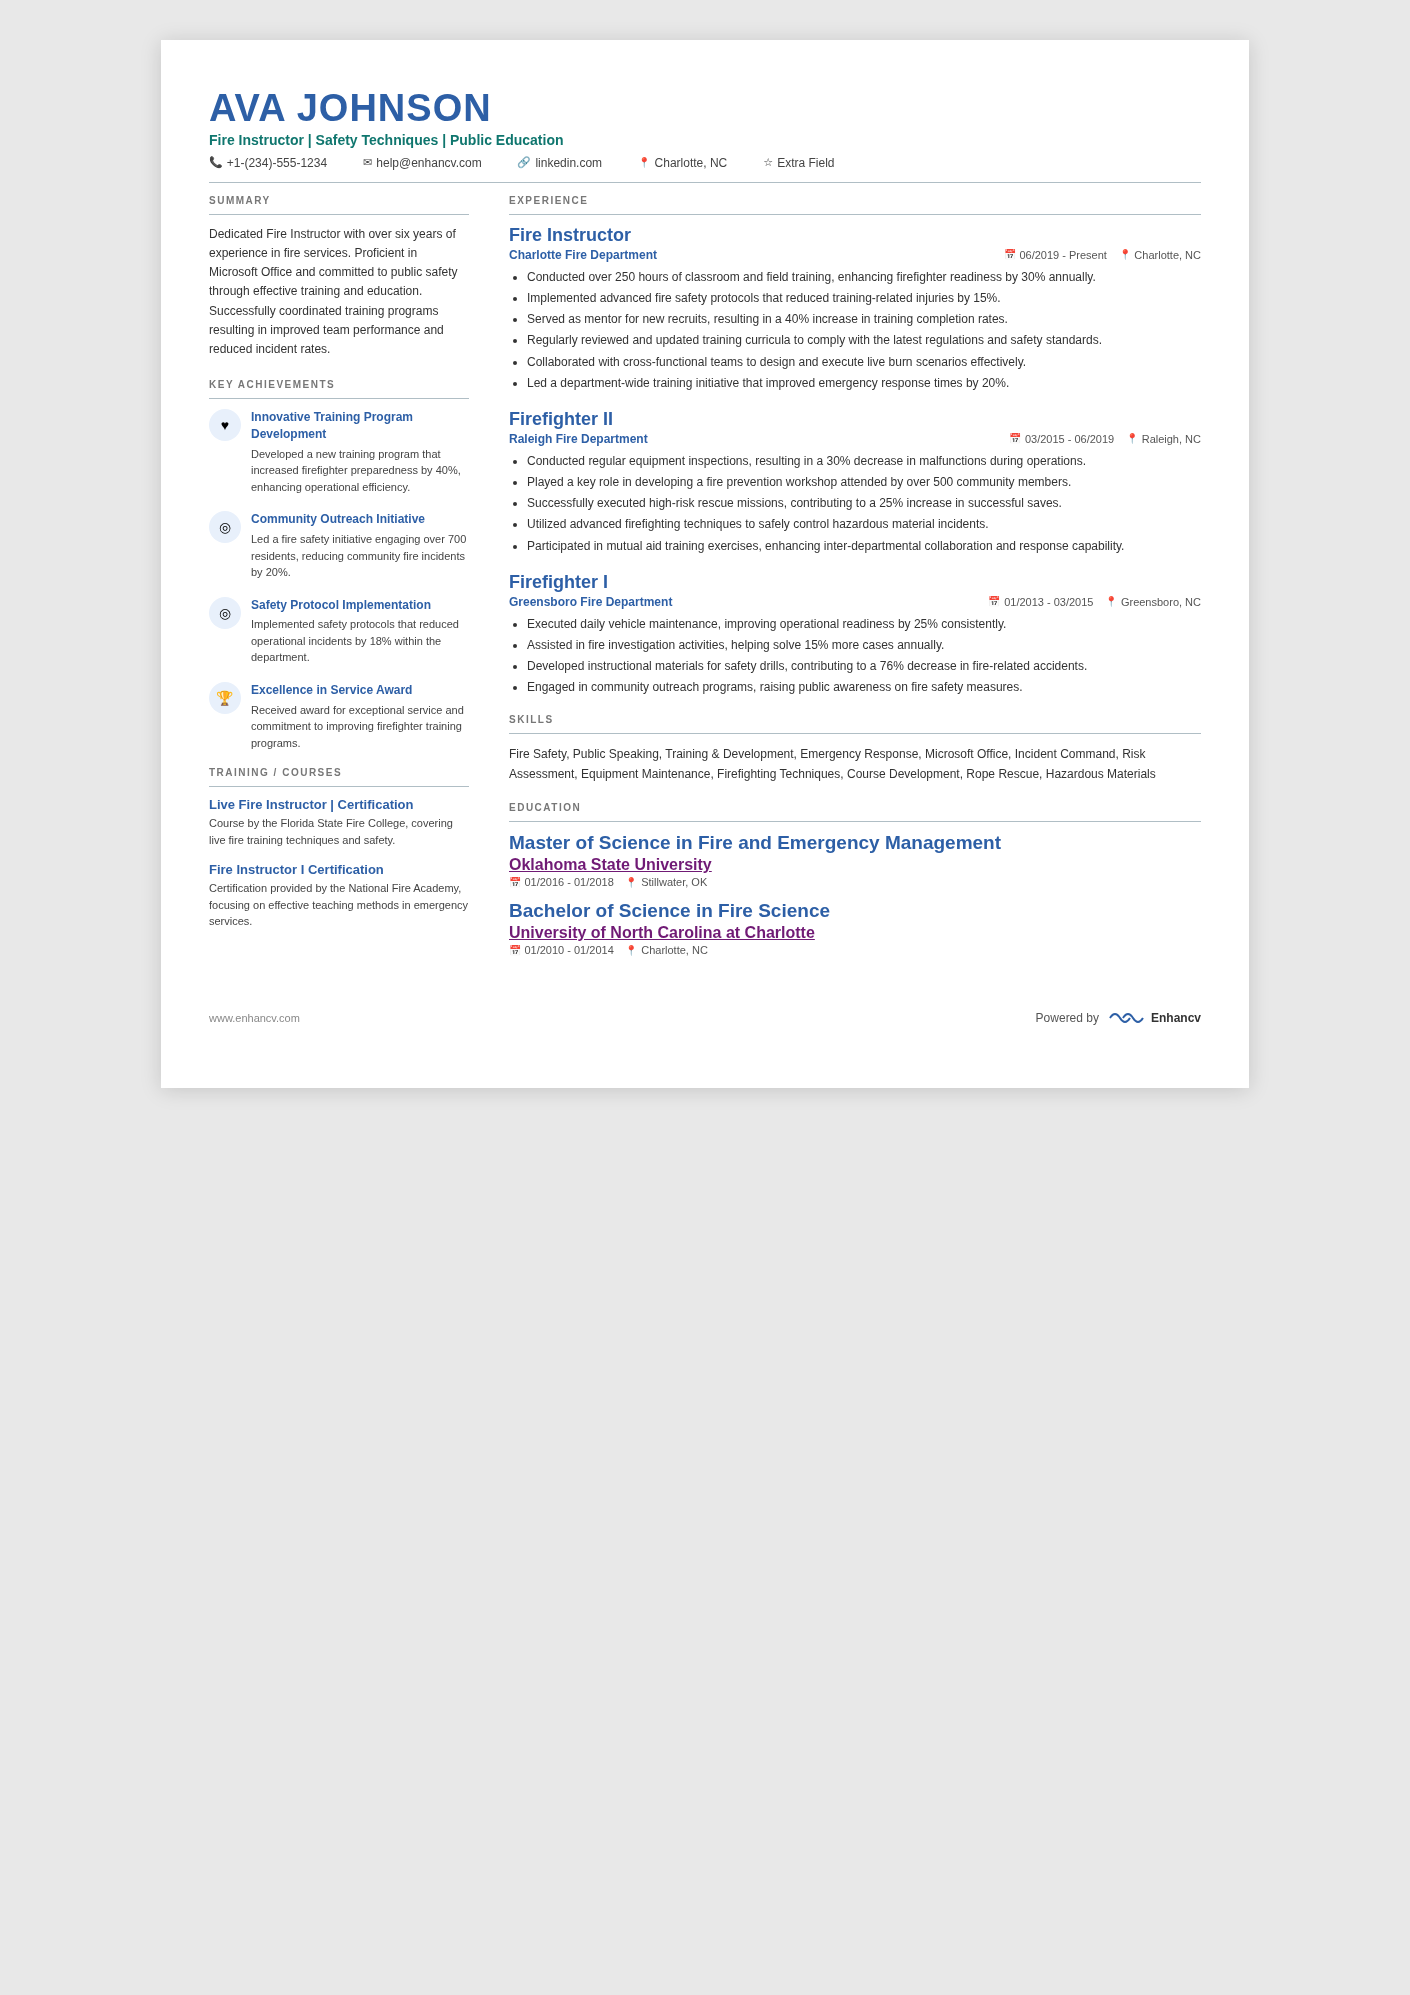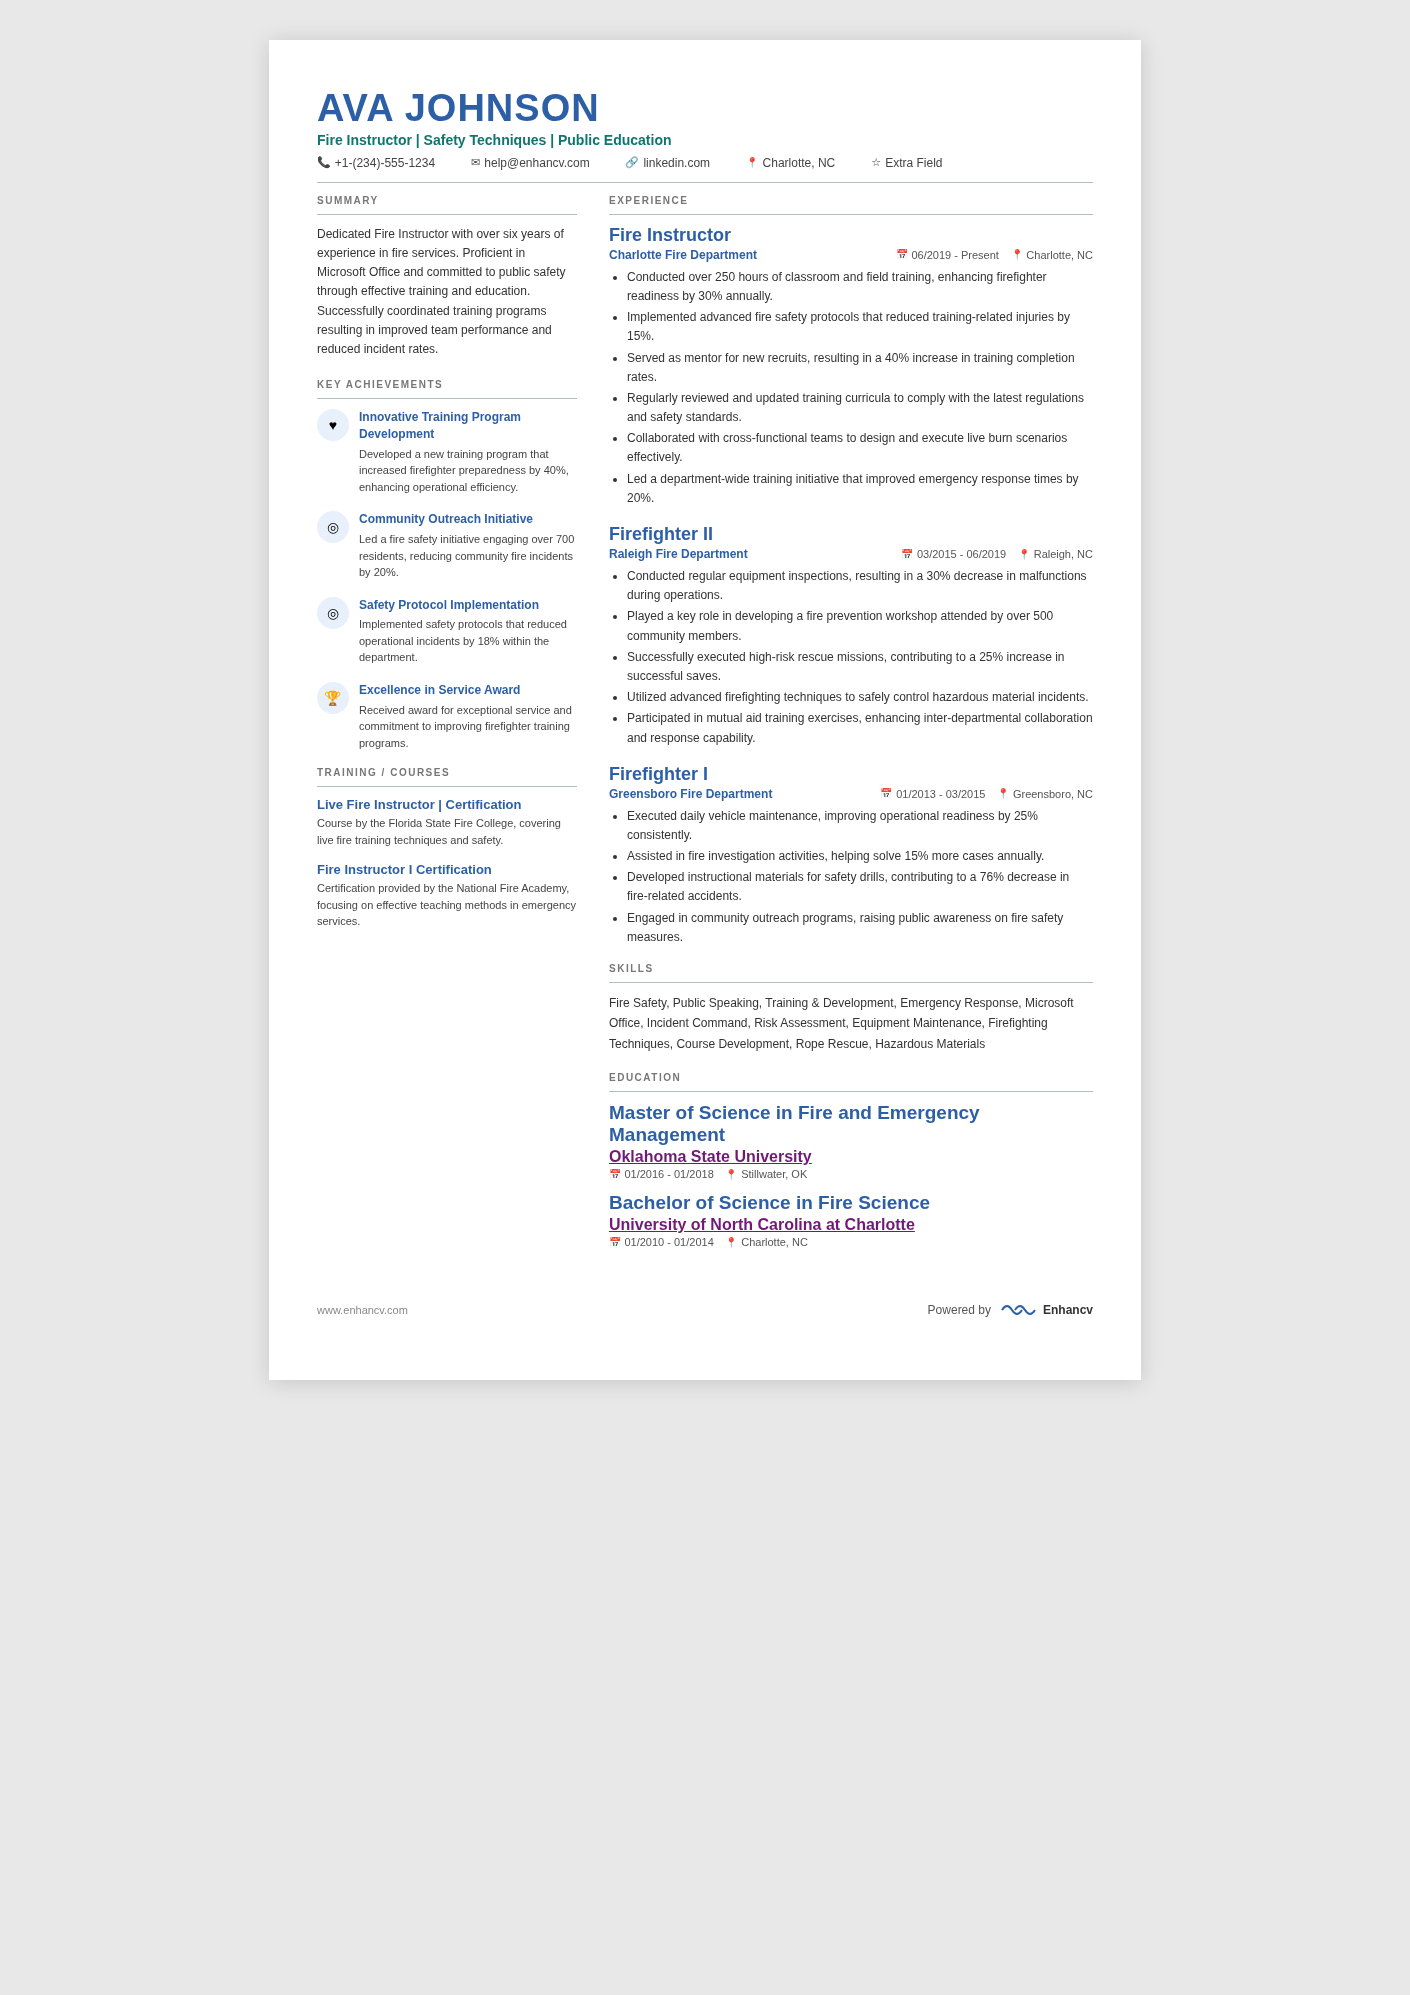--- a/index.html
+++ b/index.html
@@ -6,21 +6,21 @@
     body {
       font-family: 'Arial', sans-serif;
       background: #e8e8e8;
       display: flex;
       justify-content: center;
       align-items: flex-start;
       padding: 40px 20px;
       min-height: 100vh;
     }
     .page {
-      width: 872px;
+      width: 1088px;
       background: #fff;
       padding: 48px 48px 60px 48px;
       box-shadow: 0 2px 20px rgba(0,0,0,0.15);
       position: relative;
     }
     
     .header { margin-bottom: 12px; }
     .header-name {
       font-size: 38px;
       font-weight: 900;
@@ -47,21 +47,21 @@
     .header-contact span { display: flex; align-items: center; gap: 4px; }
     .divider {
       border: none;
       border-top: 1px solid #b0bec5;
       margin: 12px 0;
     }
     
     .body-layout {
       display: grid;
       grid-template-columns: 260px 1fr;
-      gap: 32px;
+      gap: 40px;
     }
     
     .left-col {}
     .section-label {
       font-size: 10px;
       font-weight: 700;
       color: #777;
       letter-spacing: 1.5px;
       text-transform: uppercase;
       margin-bottom: 8px;

